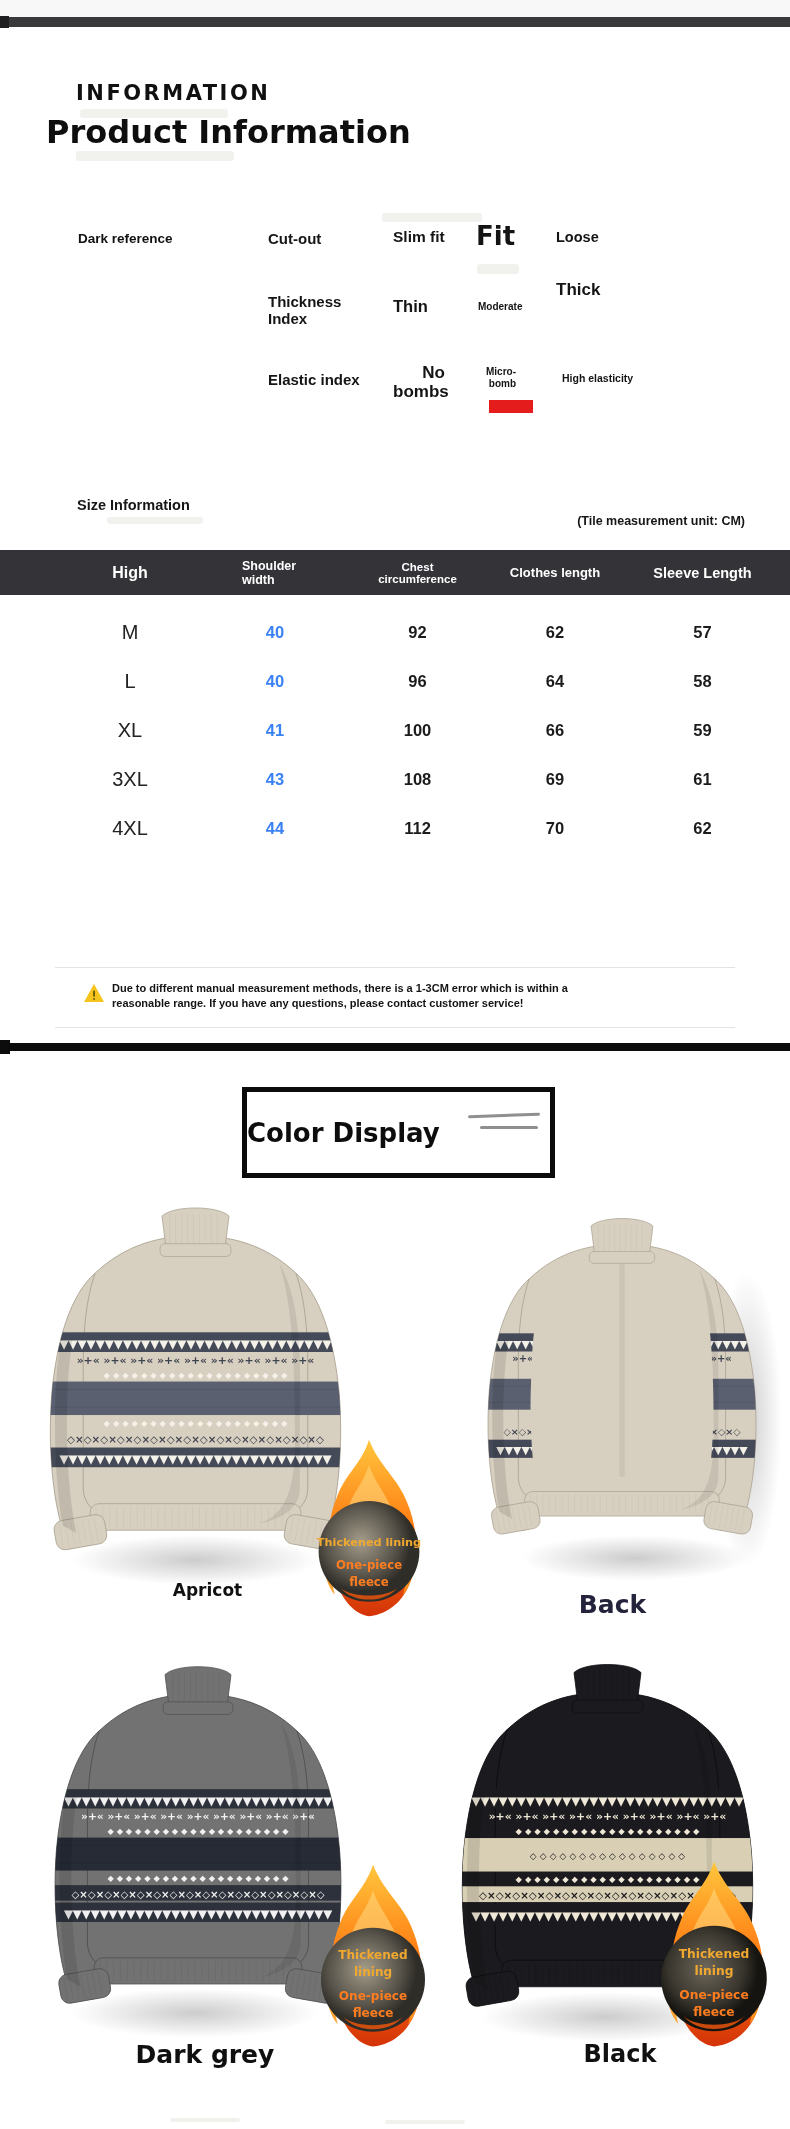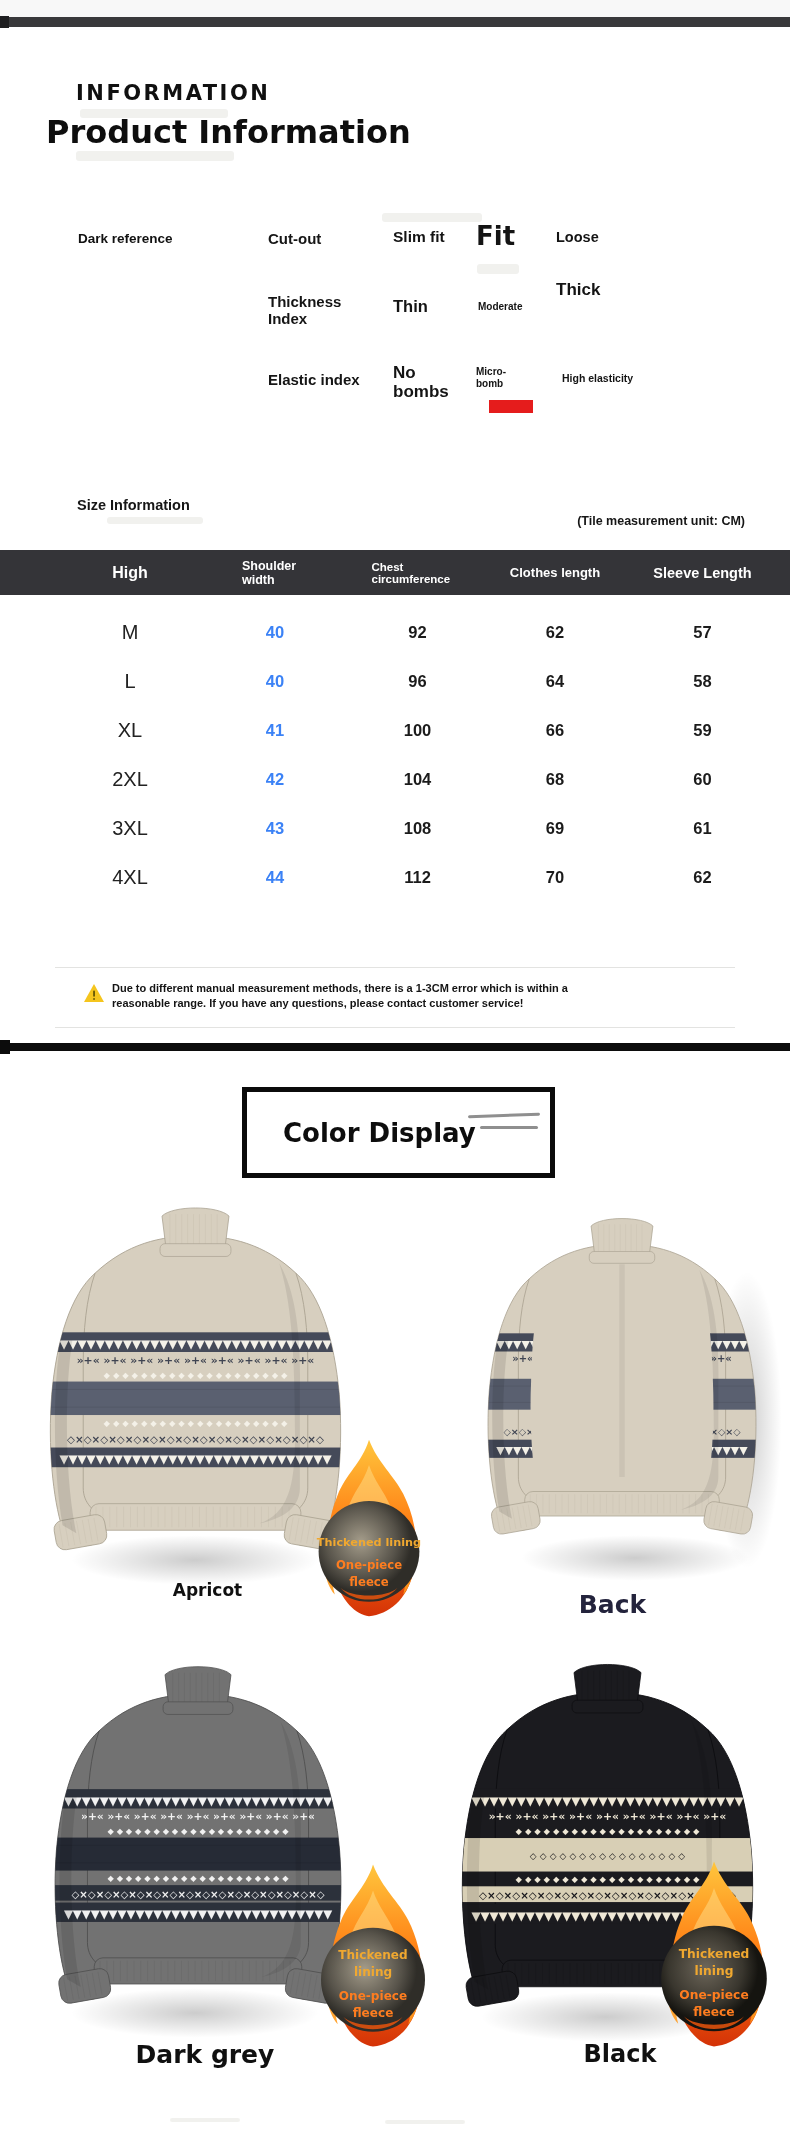--- a/index.html
+++ b/index.html
@@ -10,57 +10,57 @@
   
   #top-strip{left:0;top:0;width:790px;height:17px;background:#f8f8f8;}
   #top-bar{left:0;top:17px;width:790px;height:10px;background:#39393b;}
   #top-notch{left:0;top:16px;width:9px;height:12px;background:#1f1f21;}
   
   .h-info{font-family:"DejaVu Sans",sans-serif;font-weight:800;font-size:21px;letter-spacing:2.5px;color:#101010;}
   .h-product{font-family:"DejaVu Sans",sans-serif;font-weight:800;font-size:32px;color:#0e0e0e;}
   
   .idx-super{font-size:13.5px;font-weight:bold;color:#111;}
   .idx-label{font-size:15px;font-weight:bold;color:#151515;line-height:17px;}
-  .opt{font-weight:bold;color:#141414;}
+  .opt{font-weight:bold;color:#141414;text-align:right;}
   .opt-md{font-size:15.5px;}
   .opt-md2{font-size:16.5px;}
   .opt-lg{font-family:"DejaVu Sans",sans-serif;font-size:26px;font-weight:800;}
   .opt-sm{font-size:10px;line-height:12px;}
   #red-marker{background:#e51c1c;}
   
   .size-title{font-size:14.5px;font-weight:bold;}
   .unit-note{font-size:12.5px;font-weight:bold;}
   #size-header{left:0;top:550px;width:790px;height:45px;background:#343438;display:flex;align-items:center;
      padding-left:55px;box-sizing:border-box;color:#fff;}
   .hcell{display:flex;align-items:center;justify-content:center;text-align:center;font-weight:bold;}
   .hc0{width:150px;font-size:16px;}
   .hc1{width:140px;font-size:12.5px;}
   .hc2{width:145px;font-size:11.5px;}
   .hc3{width:130px;font-size:13px;}
   .hc4{width:165px;font-size:14.5px;}
   .hc1 span{display:inline-block;width:66px;text-align:left;}
-  .hc2 span{display:inline-block;width:92px;text-align:left;}
+  .hc2 span{display:inline-block;width:92px;text-align:center;}
   #size-body{left:0;top:608px;width:790px;}
   .t-row{display:flex;align-items:center;height:49px;padding-left:55px;box-sizing:border-box;}
   .t-cell{display:flex;align-items:center;justify-content:center;}
   .tc0{width:150px;font-size:20px;color:#222;}
   .tc1{width:140px;font-size:16.5px;font-weight:bold;color:#3b82f6;}
   .tc2{width:145px;font-size:16.5px;font-weight:bold;color:#1b1b1b;}
   .tc3{width:130px;font-size:16.5px;font-weight:bold;color:#1b1b1b;}
   .tc4{width:165px;font-size:16.5px;font-weight:bold;color:#1b1b1b;}
   
   .hairline{position:absolute;left:55px;width:680px;height:1px;background:#e3e3e1;}
   #notice-text{left:112px;top:981px;width:606px;font-size:11px;font-weight:bold;line-height:14.5px;color:#141414;}
   
   #divider{left:0;top:1043px;width:790px;height:8px;background:#0c0c0c;}
   #divider-notch{left:0;top:1040px;width:10px;height:14px;background:#0c0c0c;}
   
   #color-box{left:242px;top:1087px;width:313px;height:91px;border:5px solid #0b0b0b;box-sizing:border-box;
      background:#fff;display:flex;align-items:center;}
-  #color-box .title{font-family:"DejaVu Sans",sans-serif;font-size:26px;font-weight:800;color:#0d0d0d;padding-left:36px;}
+  #color-box .title{font-family:"DejaVu Sans",sans-serif;font-size:26px;font-weight:800;color:#0d0d0d;}
   .gray-stroke{position:absolute;background:#8f8f8f;border-radius:2px;}
   
   .sw-label{font-family:"DejaVu Sans",sans-serif;font-weight:800;text-align:center;color:#101010;}
   .sw-shadow{position:absolute;background:radial-gradient(ellipse at center, rgba(0,0,0,.20) 0%, rgba(0,0,0,0) 70%);}
   svg text{font-family:"DejaVu Sans",sans-serif;}
 </style>
 </head>
 <body>
 
 <div id="page">
@@ -124,27 +124,20 @@
         <div class="t-cell tc2">96</div>
         <div class="t-cell tc3">64</div>
         <div class="t-cell tc4">58</div>
       </div>
       <div class="t-row">
         <div class="t-cell tc0">XL</div>
         <div class="t-cell tc1">41</div>
         <div class="t-cell tc2">100</div>
         <div class="t-cell tc3">66</div>
         <div class="t-cell tc4">59</div>
-      </div>
-      <div class="t-row">
-        <div class="t-cell tc0">2XL</div>
-        <div class="t-cell tc1">42</div>
-        <div class="t-cell tc2">104</div>
-        <div class="t-cell tc3">68</div>
-        <div class="t-cell tc4">60</div>
       </div>
       <div class="t-row">
         <div class="t-cell tc0">3XL</div>
         <div class="t-cell tc1">43</div>
         <div class="t-cell tc2">108</div>
         <div class="t-cell tc3">69</div>
         <div class="t-cell tc4">61</div>
       </div>
       <div class="t-row">
         <div class="t-cell tc0">4XL</div>

